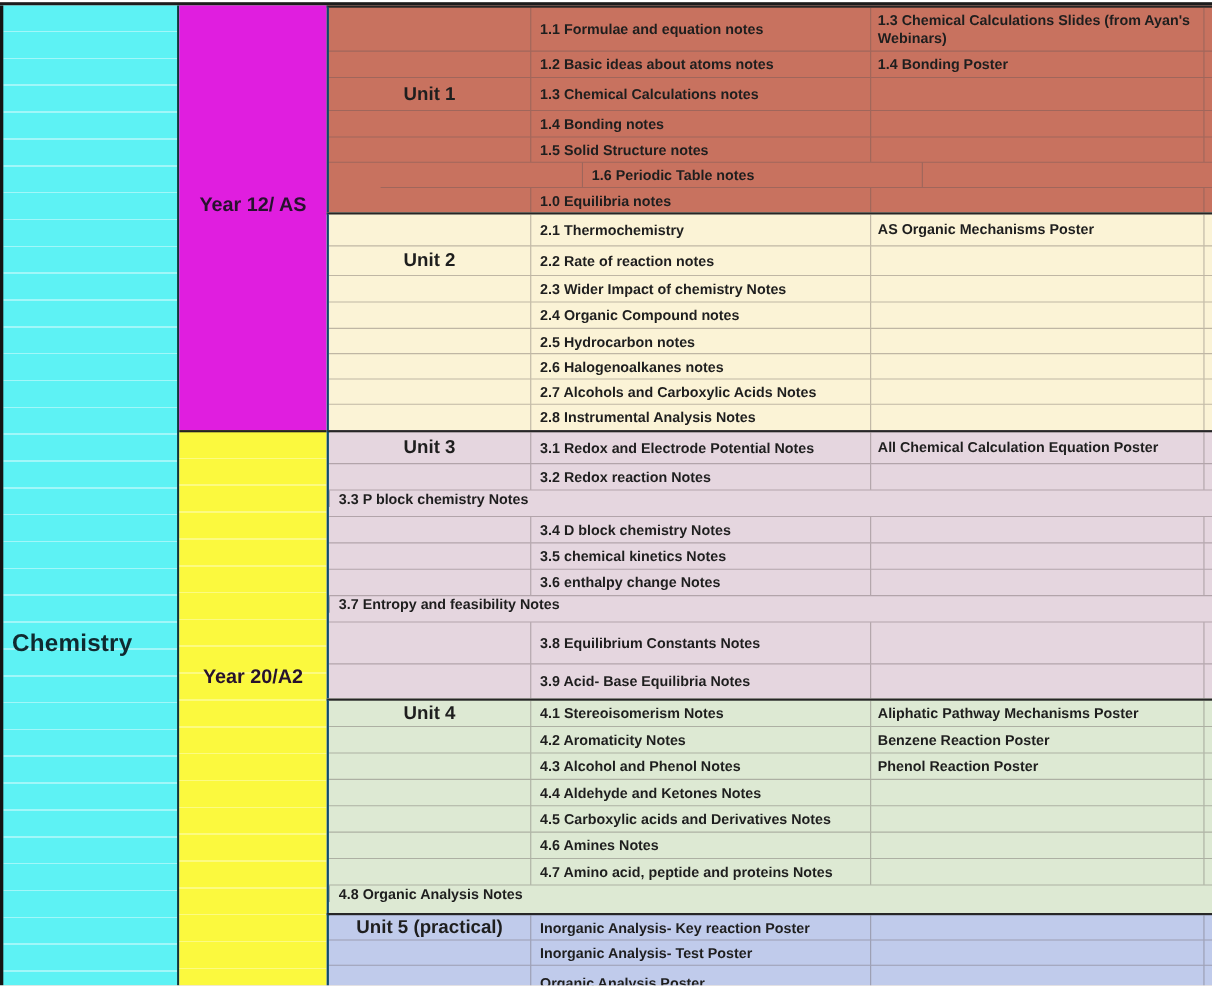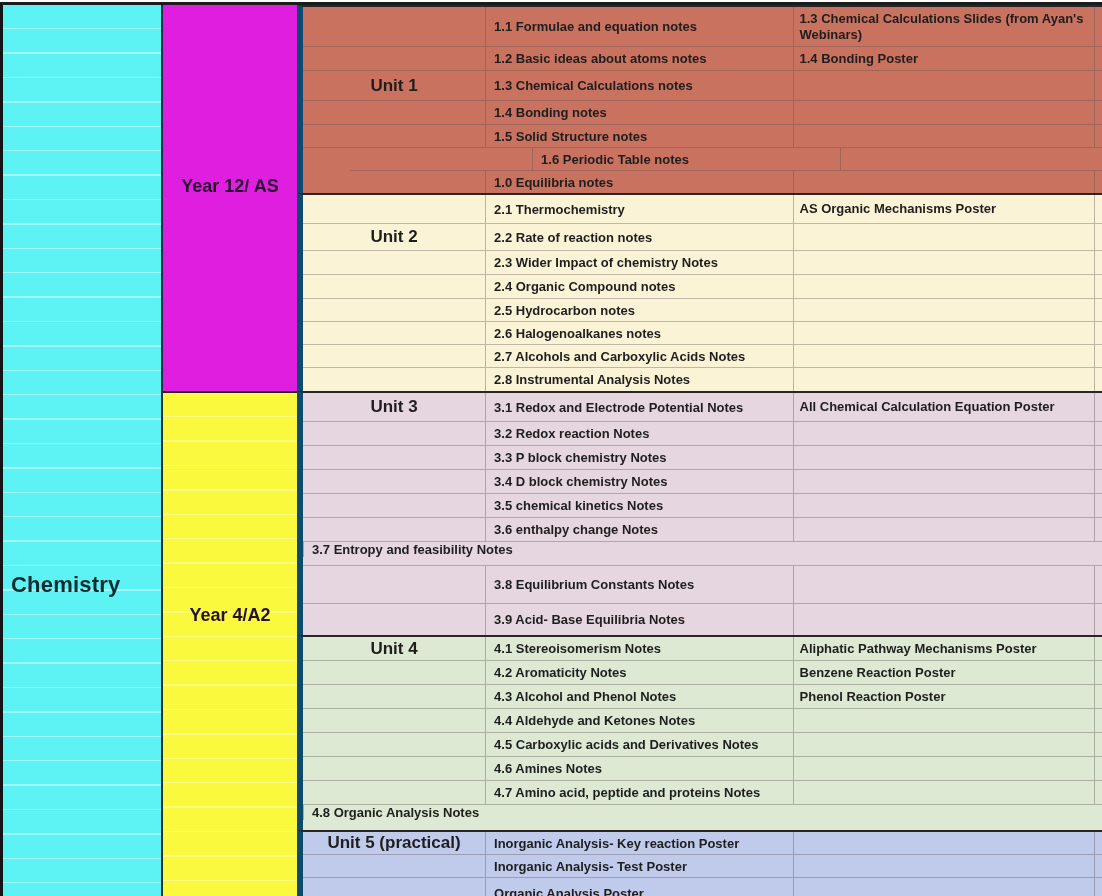--- a/index.html
+++ b/index.html
@@ -31,21 +31,21 @@
     height:505px; border-top:2px solid #222;
     background-image:repeating-linear-gradient(to bottom,
       transparent 0px, transparent 23px, rgba(255,255,255,0.35) 23px, rgba(255,255,255,0.35) 24.4px);
   }
   .year-label{ position:absolute; width:100%; text-align:center; font-size:18px; color:#27122d; }
   .year12 .year-label{ top:171px; }
   .year13 .year-label{ top:212px; }
 
   
   .blocks{ position:absolute; left:297px; top:5px; width:805px; }
-  .unit-block{ border-top:2px solid #262626; border-left:6px solid #0c4a6e; overflow:hidden; }
+  .unit-block{ border-top:2px solid #262626; border-left:2px solid #0c4a6e; overflow:hidden; }
   .row{ display:flex; width:100%; border-bottom:1px solid rgba(95,85,85,0.38); }
   .unit-block .row:last-child{ border-bottom:none; }
   .cell{ display:flex; align-items:center; overflow:hidden; }
   .unit-cell{ width:183px; justify-content:center; font-size:17px; }
   .note-cell{ width:309px; padding-left:8px; font-size:13px;
               border-left:1px solid rgba(95,85,85,0.40); }
   .poster-cell{ width:303px; padding-left:6px; padding-right:2px; font-size:13px; line-height:1.18;
               border-left:1px solid rgba(95,85,85,0.40); }
   .edge-cell{ width:8px; border-left:1px solid rgba(95,85,85,0.40); }
 </style>
@@ -58,21 +58,21 @@
 
   <div class="subject-col" id="subjectCol" style="background-color: rgb(93, 242, 244);">
     <div class="subject-label">Chemistry</div>
   </div>
 
   <div class="year-col">
     <div class="year-cell year12" id="year12" style="background-color: rgb(224, 30, 223);">
       <span class="year-label">Year 12/ AS</span>
     </div>
     <div class="year-cell year13" id="year13" style="background-color: rgb(251, 249, 62);">
-      <span class="year-label">Year 4/A2</span>
+      <span class="year-label">Year 20/A2</span>
     </div>
   </div>
 
   <div class="blocks" id="blocks">
       <div class="unit-block" style="background-color: rgb(200, 114, 95);">
         <div class="row" style="height: 40px;">
           <div class="cell unit-cell"></div>
           <div class="cell note-cell">1.1 Formulae and equation notes</div>
           <div class="cell poster-cell">1.3 Chemical Calculations Slides (from Ayan's Webinars)</div>
           <div class="cell edge-cell"></div>
@@ -170,21 +170,21 @@
           <div class="cell note-cell">3.1 Redox and Electrode Potential Notes</div>
           <div class="cell poster-cell">All Chemical Calculation Equation Poster</div>
           <div class="cell edge-cell"></div>
         </div>
         <div class="row" style="height: 24px;">
           <div class="cell unit-cell"></div>
           <div class="cell note-cell">3.2 Redox reaction Notes</div>
           <div class="cell poster-cell"></div>
           <div class="cell edge-cell"></div>
         </div>
-        <div class="row" style="height: 24px;">
+        <div class="row" style="height: 24px; flex-direction: column;">
           <div class="cell unit-cell"></div>
           <div class="cell note-cell">3.3 P block chemistry Notes</div>
           <div class="cell poster-cell"></div>
           <div class="cell edge-cell"></div>
         </div>
         <div class="row" style="height: 24px;">
           <div class="cell unit-cell"></div>
           <div class="cell note-cell">3.4 D block chemistry Notes</div>
           <div class="cell poster-cell"></div>
           <div class="cell edge-cell"></div>

